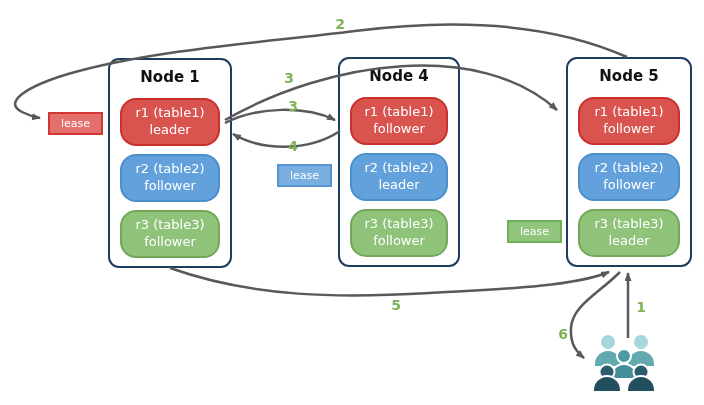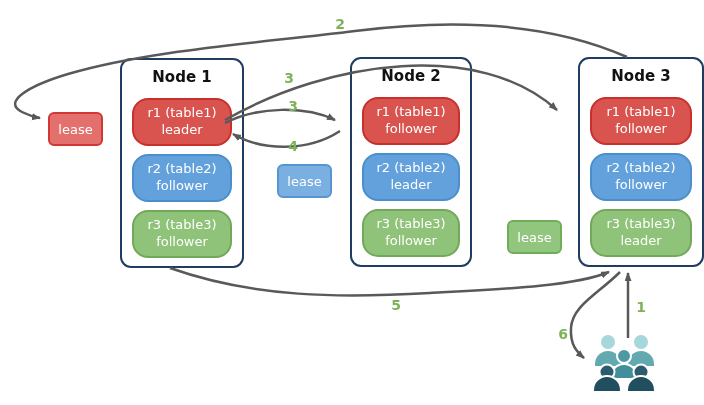--- a/index.html
+++ b/index.html
@@ -13,37 +13,37 @@
     --users-light-head:#A6D7DB; --users-light-body:#63A9B0;
     --users-mid-head:#4D9AA5; --users-mid-body:#418F9A;
     --users-dark-head:#2C5D6E; --users-dark-body:#224F60;
   }
   html,body{margin:0;padding:0;background:#ffffff;}
   body{font-family:"DejaVu Sans","Liberation Sans",sans-serif;}
   .stage{position:relative;width:704px;height:405px;background:#ffffff;overflow:hidden;}
   .node{
     position:absolute;height:210px;box-sizing:border-box;
     background:#ffffff;border:2px solid var(--node-border);border-radius:11px;
-    padding-top:6px;z-index:1;margin-left:12px;
+    padding-top:6px;z-index:1;
   }
   .node-title{
     text-align:center;font-size:15px;font-weight:700;color:#111111;
     height:22px;line-height:22px;margin-bottom:10px;
   }
   .replica{
     height:48px;margin:0 10px 8px 10px;border-radius:16px;border:2px solid;
     box-sizing:border-box;display:flex;flex-direction:column;align-items:center;
     justify-content:center;color:#ffffff;font-size:13px;line-height:1.3;text-align:center;
   }
   .replica.red{background:var(--replica-red);border-color:var(--replica-red-border);}
   .replica.blue{background:var(--replica-blue);border-color:var(--replica-blue-border);text-align:right;}
   .replica.green{background:var(--replica-green);border-color:var(--replica-green-border);text-align:center;}
   .lease{
-    position:absolute;width:55px;height:34px;box-sizing:border-box;border:2px solid;
-    border-radius:6px;color:#ffffff;font-size:13px;display:flex;align-items:center;
+    position:absolute;width:55px;height:23px;box-sizing:border-box;border:2px solid;
+    border-radius:0;color:#ffffff;font-size:11px;display:flex;align-items:center;
     justify-content:center;z-index:2;
   }
   .lease.red{background:var(--lease-red);border-color:var(--lease-red-border);}
   .lease.blue{background:var(--lease-blue);border-color:var(--lease-blue-border);}
   .lease.green{background:var(--lease-green);border-color:var(--lease-green-border);}
   .step{
     position:absolute;transform:translate(-50%,-50%);
     color:var(--step-label);font-size:14px;font-weight:700;z-index:4;
   }
   svg.overlay{position:absolute;left:0;top:0;z-index:3;pointer-events:none;}
@@ -81,37 +81,37 @@
       <span>r2 (table2)</span>
       <span>follower</span>
     </div>
     <div class="replica green">
       <span>r3 (table3)</span>
       <span>follower</span>
     </div>
   </div>
 
   <div class="node" style="left:338px;top:57px;width:122px">
-    <div class="node-title">Node 2</div>
+    <div class="node-title">Node 4</div>
     <div class="replica red">
       <span>r1 (table1)</span>
       <span>follower</span>
     </div>
     <div class="replica blue">
       <span>r2 (table2)</span>
       <span>leader</span>
     </div>
     <div class="replica green">
       <span>r3 (table3)</span>
       <span>follower</span>
     </div>
   </div>
 
   <div class="node" style="left:566px;top:57px;width:126px">
-    <div class="node-title">Node 3</div>
+    <div class="node-title">Node 5</div>
     <div class="replica red">
       <span>r1 (table1)</span>
       <span>follower</span>
     </div>
     <div class="replica blue">
       <span>r2 (table2)</span>
       <span>follower</span>
     </div>
     <div class="replica green">
       <span>r3 (table3)</span>

